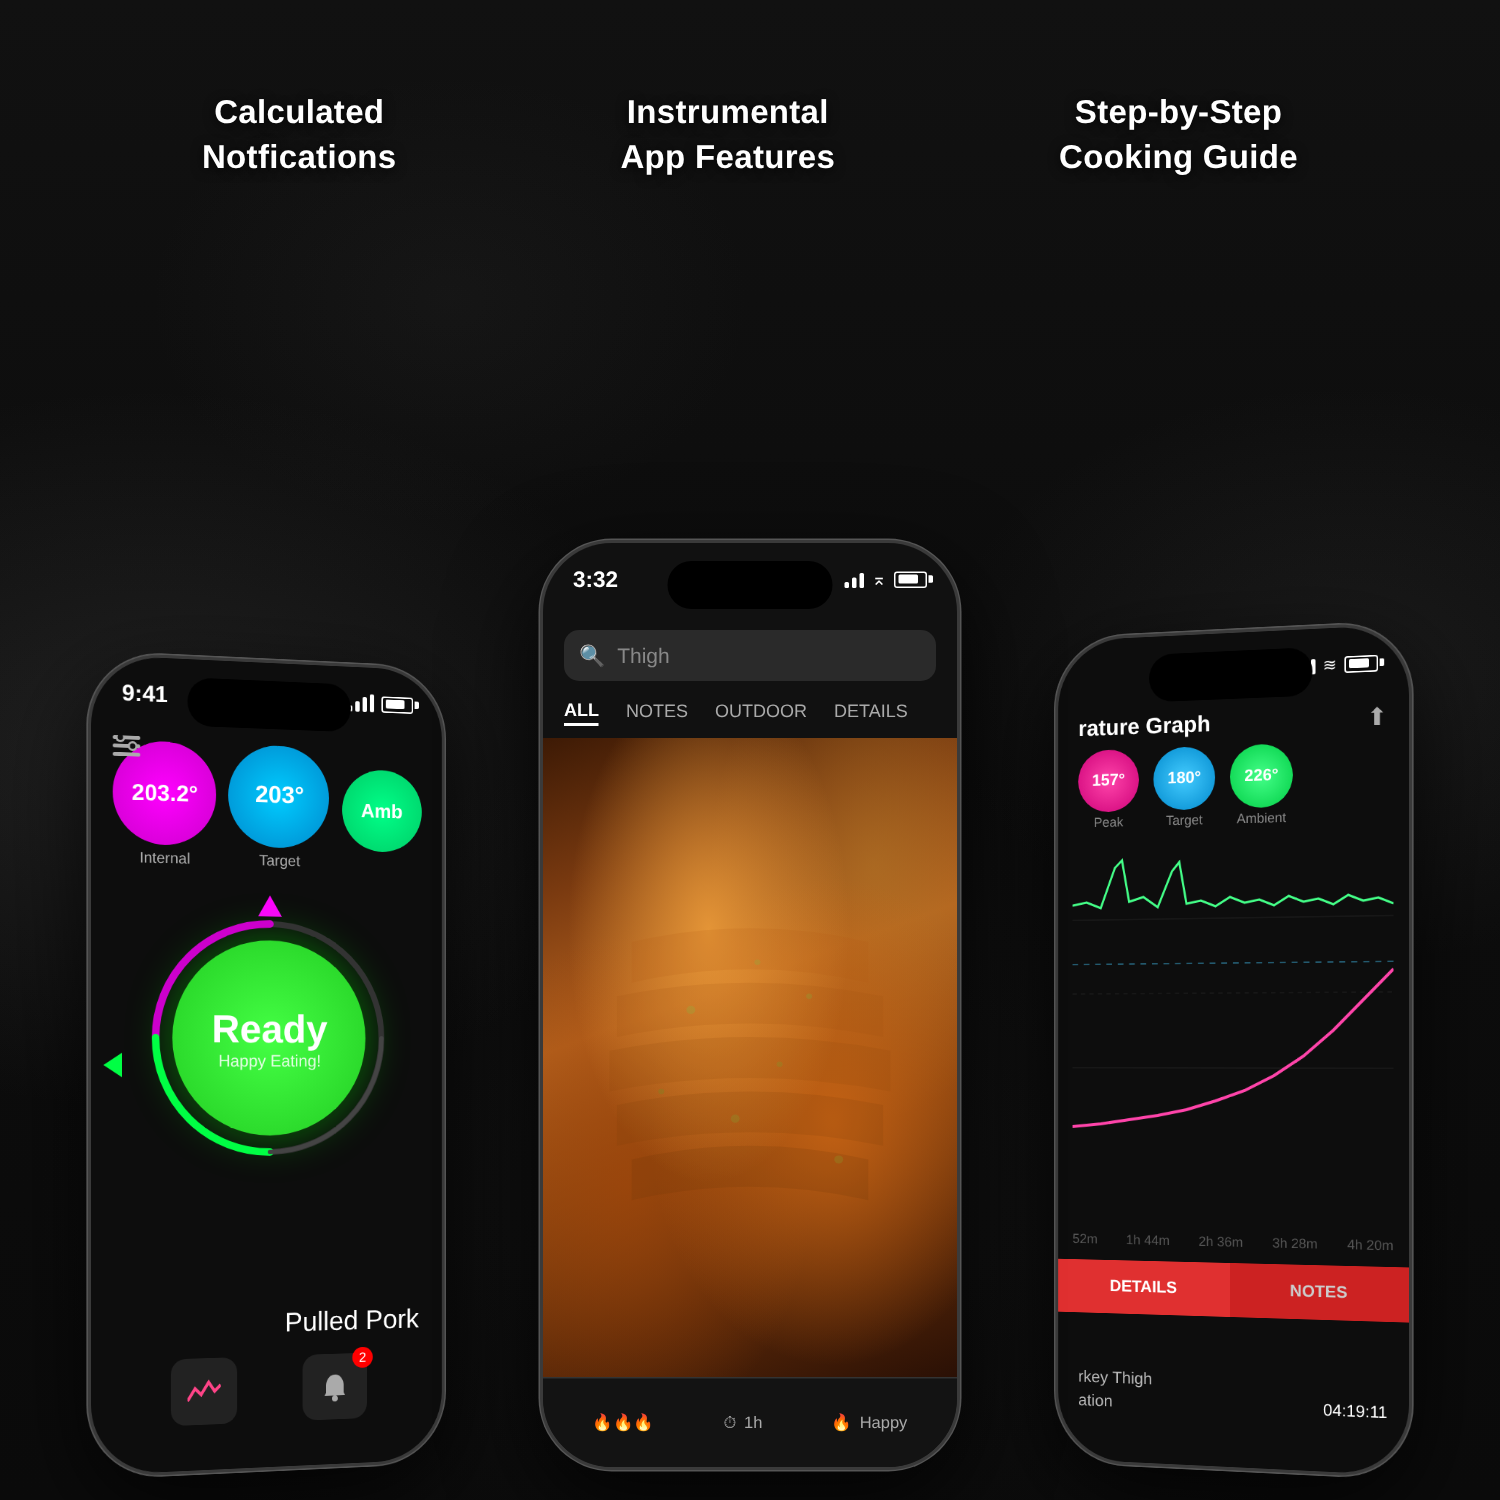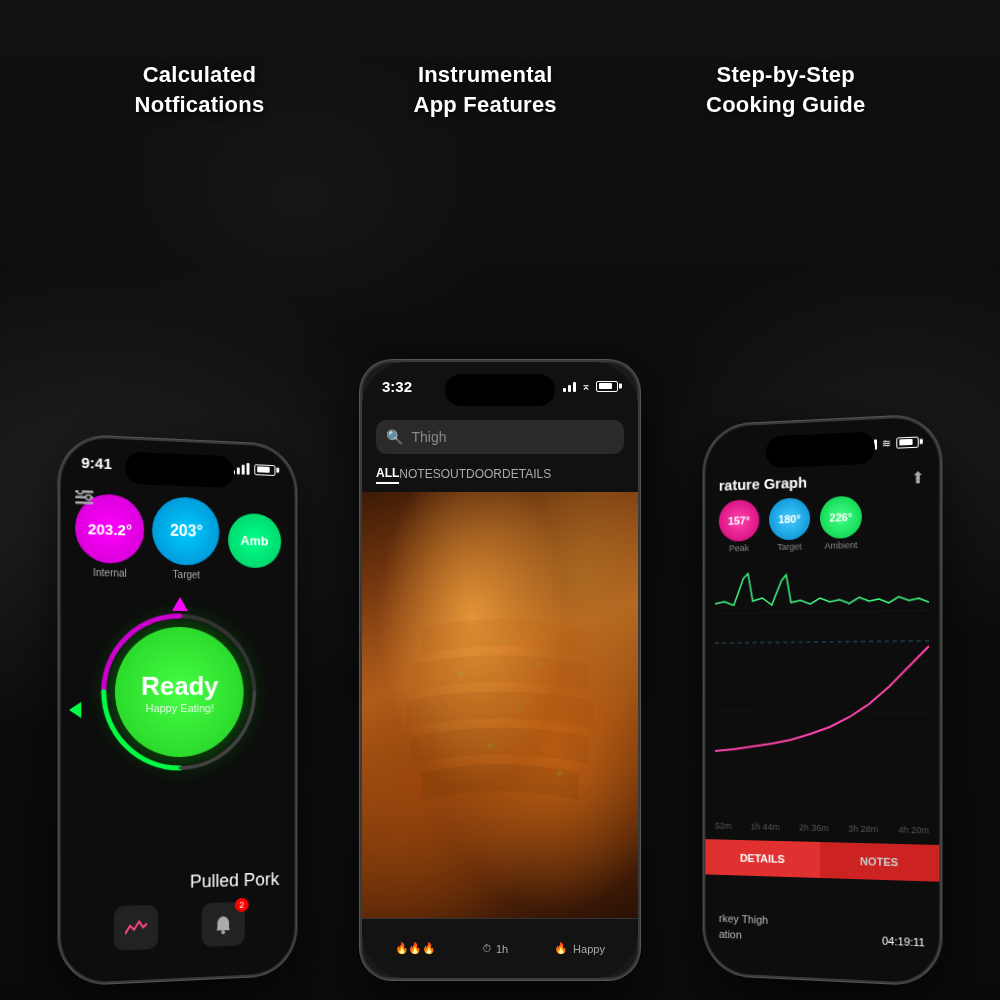--- a/index.html
+++ b/index.html
@@ -326,21 +326,20 @@
     }
 
     
     .phone-center {
       width: 280px;
       height: 620px;
       bottom: 20px;
       left: 50%;
       transform: translateX(-50%);
       z-index: 10;
-      border-radius: 32px;
     }
 
     .center-screen {
       background: #111;
     }
 
     .center-search-bar {
       position: absolute;
       top: 58px;
       left: 14px;
@@ -363,20 +362,21 @@
       color: #888;
       font-size: 14px;
     }
 
     .filter-tabs {
       position: absolute;
       top: 102px;
       left: 14px;
       right: 14px;
       display: flex;
+      gap: 18px;
       align-items: center;
     }
 
     .filter-tab {
       color: #aaa;
       font-size: 12px;
       font-weight: 500;
       padding: 2px 0;
     }
 

